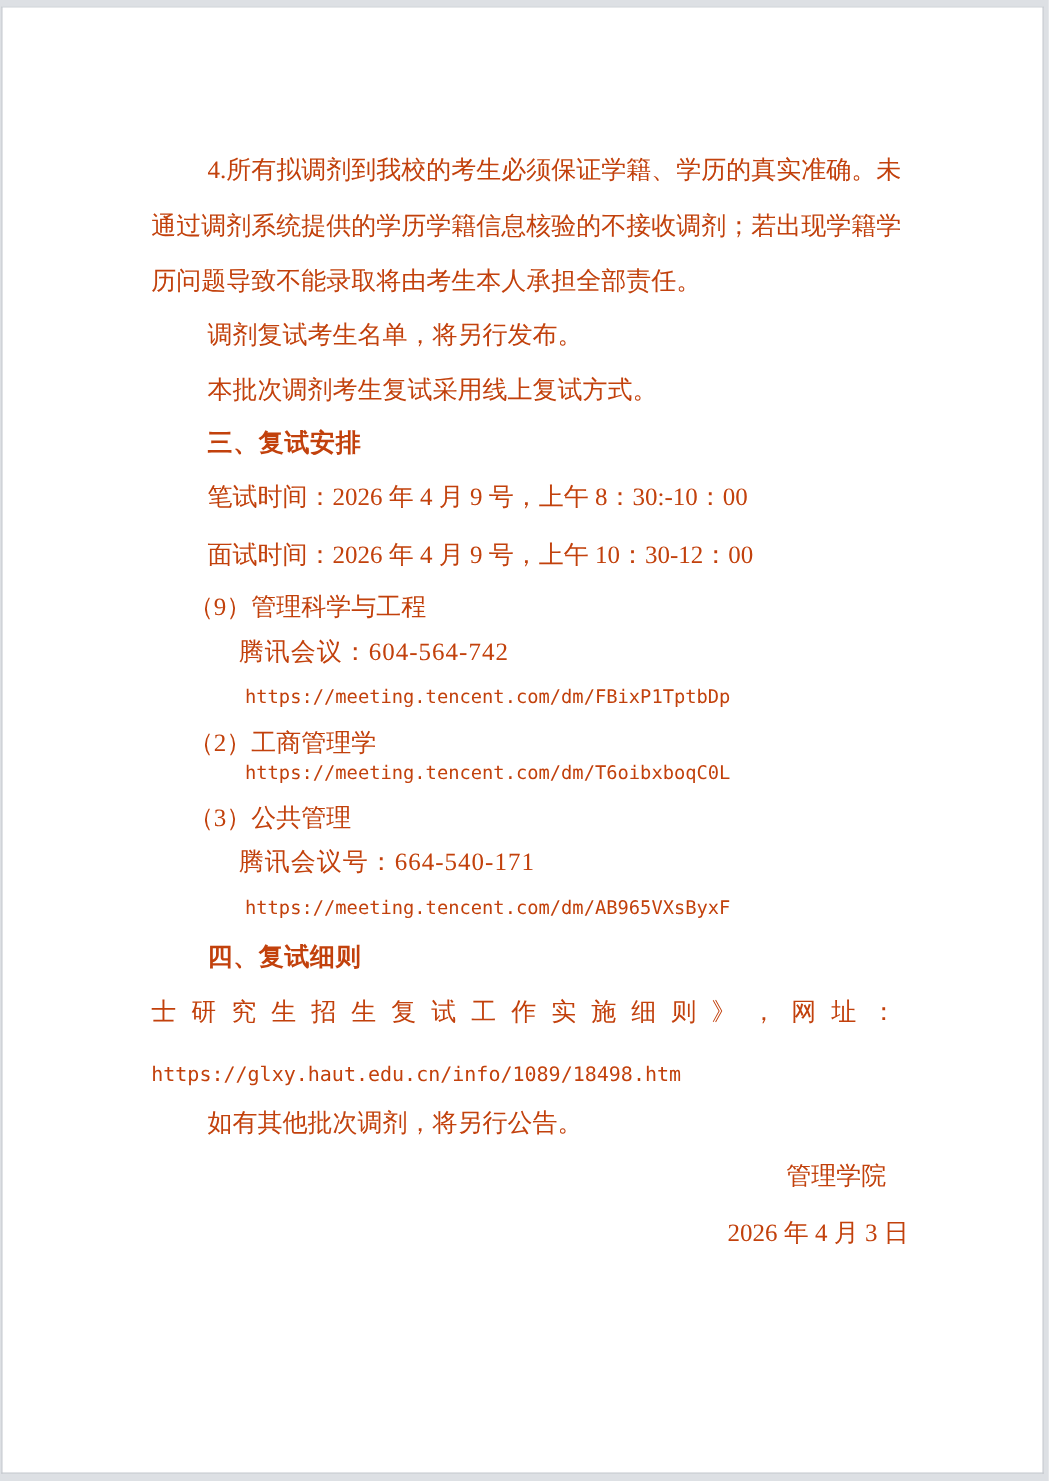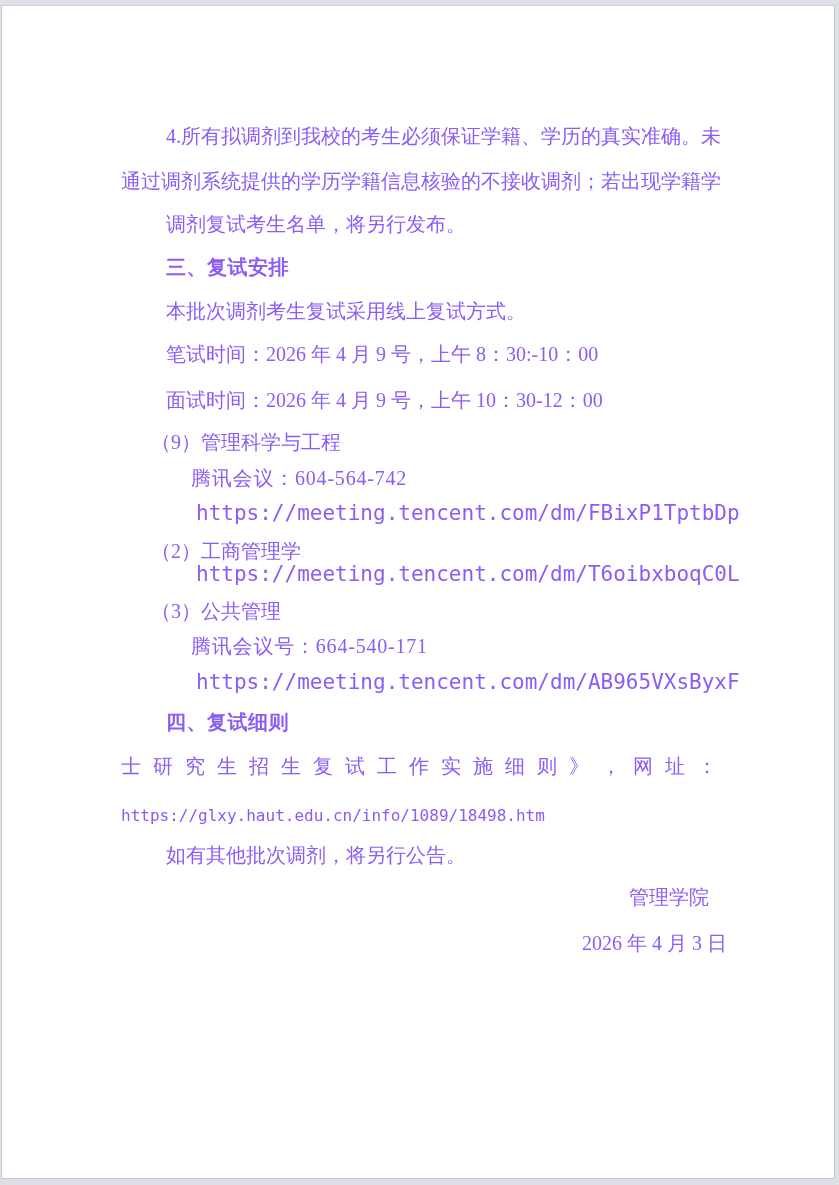--- a/index.html
+++ b/index.html
@@ -21,57 +21,58 @@
   .content{
     position:absolute;
     top:0;left:0;right:0;
     padding:119px 120px 0 119px;
     box-sizing:border-box;
   }
   .line{
     min-height:23px;
     line-height:23px;
     font-size:20px;
-    color:#8b5cf6;
+    color:#c2410c;
     white-space:nowrap;
   }
   .l-para{padding-left:0;}
   .l-para-first{padding-left:45px;}
   .l-heading{
     padding-left:45px;
     font-weight:bold;
     font-family:"Liberation Sans","DejaVu Sans",sans-serif;
     letter-spacing:0.5px;
   }
   .l-item{padding-left:30px;}
   .l-subitem{padding-left:70px;letter-spacing:0.8px;}
   .l-url{
     padding-left:75px;
     font-family:"DejaVu Sans Mono","Liberation Mono",monospace;
-    font-size:21px;
+    font-size:15px;
   }
   .l-url-flush{
     padding-left:0;
     font-family:"DejaVu Sans Mono","Liberation Mono",monospace;
     font-size:16px;
   }
   .l-wide{letter-spacing:12px;}
   .l-sign{text-align:right;padding-right:5px;}
   .l-sign-date{text-align:right;margin-right:-13px;}
 </style>
 </head>
 <body>
 
 <div class="page">
   <div class="content" id="doc-lines">
       <div class="line l-para-first" style="margin-top: 0px;">4.所有拟调剂到我校的考生必须保证学籍、学历的真实准确。未</div>
       <div class="line l-para" style="margin-top: 22px;">通过调剂系统提供的学历学籍信息核验的不接收调剂；若出现学籍学</div>
+      <div class="line l-para" style="margin-top: 21px;">历问题导致不能录取将由考生本人承担全部责任。</div>
       <div class="line l-para-first" style="margin-top: 20px;">调剂复试考生名单，将另行发布。</div>
+      <div class="line l-para-first" style="margin-top: 21px;">本批次调剂考生复试采用线上复试方式。</div>
       <div class="line l-heading" style="margin-top: 20px;">三、复试安排</div>
-      <div class="line l-para-first" style="margin-top: 21px;">本批次调剂考生复试采用线上复试方式。</div>
       <div class="line l-para-first" style="margin-top: 20px;">笔试时间：2026 年 4 月 9 号，上午 8：30:-10：00</div>
       <div class="line l-para-first" style="margin-top: 23px;">面试时间：2026 年 4 月 9 号，上午 10：30-12：00</div>
       <div class="line l-item" style="margin-top: 19px;">（9）管理科学与工程</div>
       <div class="line l-subitem" style="margin-top: 13px;">腾讯会议：604-564-742</div>
       <div class="line l-url" style="margin-top: 12px;">https://meeting.tencent.com/dm/FBixP1TptbDp</div>
       <div class="line l-item" style="margin-top: 15px;">（2）工商管理学</div>
       <div class="line l-url" style="">https://meeting.tencent.com/dm/T6oibxboqC0L</div>
       <div class="line l-item" style="margin-top: 14px;">（3）公共管理</div>
       <div class="line l-subitem" style="margin-top: 12px;">腾讯会议号：664-540-171</div>
       <div class="line l-url" style="margin-top: 13px;">https://meeting.tencent.com/dm/AB965VXsByxF</div>

